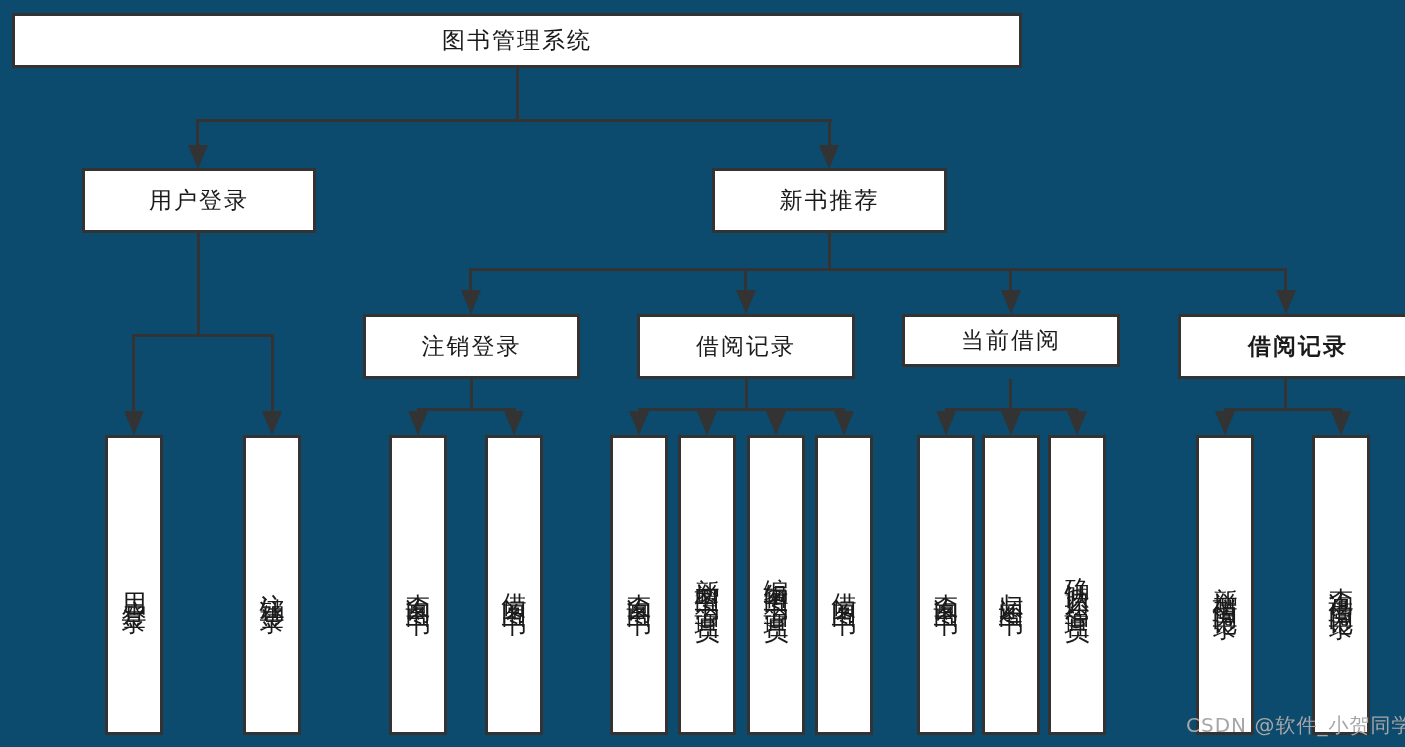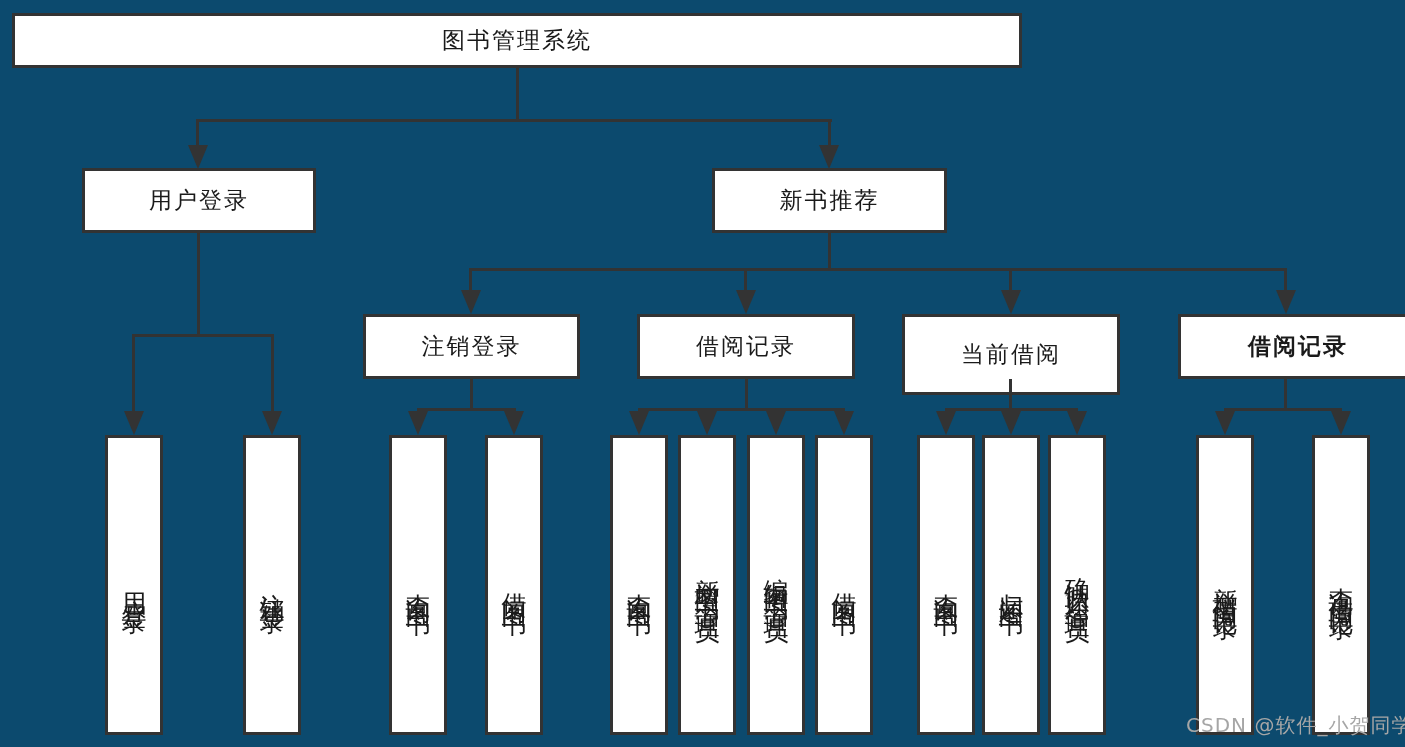--- a/index.html
+++ b/index.html
@@ -74,21 +74,21 @@
   <div class="arrow" style="left:1001px; top:290px;"></div>
   <div class="vline" style="left:1284px; top:268px; height:24px;"></div>
   <div class="arrow" style="left:1276px; top:290px;"></div>
 
   <div class="box" style="left:363px; top:314px; width:217px; height:65px;">
     <span>注销登录</span>
   </div>
   <div class="box" style="left:637px; top:314px; width:218px; height:65px;">
     <span>借阅记录</span>
   </div>
-  <div class="box" style="left:902px; top:314px; width:218px; height:81px;">
+  <div class="box" style="left:902px; top:314px; width:218px; height:53px;">
     <span>当前借阅</span>
   </div>
   <div class="box" style="left:1178px; top:314px; width:240px; height:65px;font-weight:bold;">
     <span>借阅记录</span>
   </div>
 
   <div class="vline" style="left:470px; top:379px; height:32px;"></div>
   <div class="hline" style="left:417px; top:408px; width:99px;"></div>
   <div class="arrow" style="left:408px; top:411px;"></div>
   <div class="arrow" style="left:504px; top:411px;"></div>

